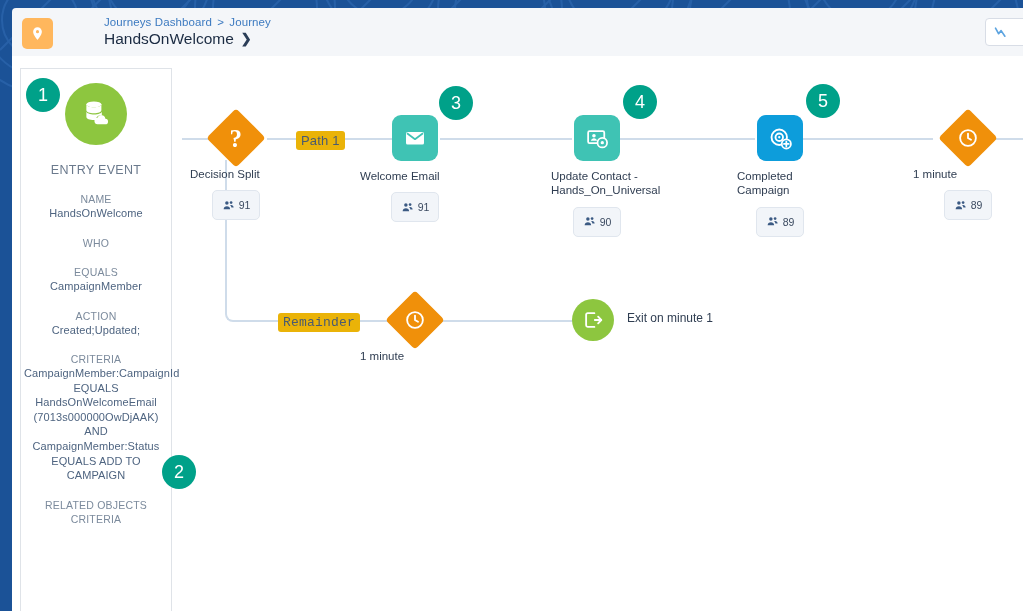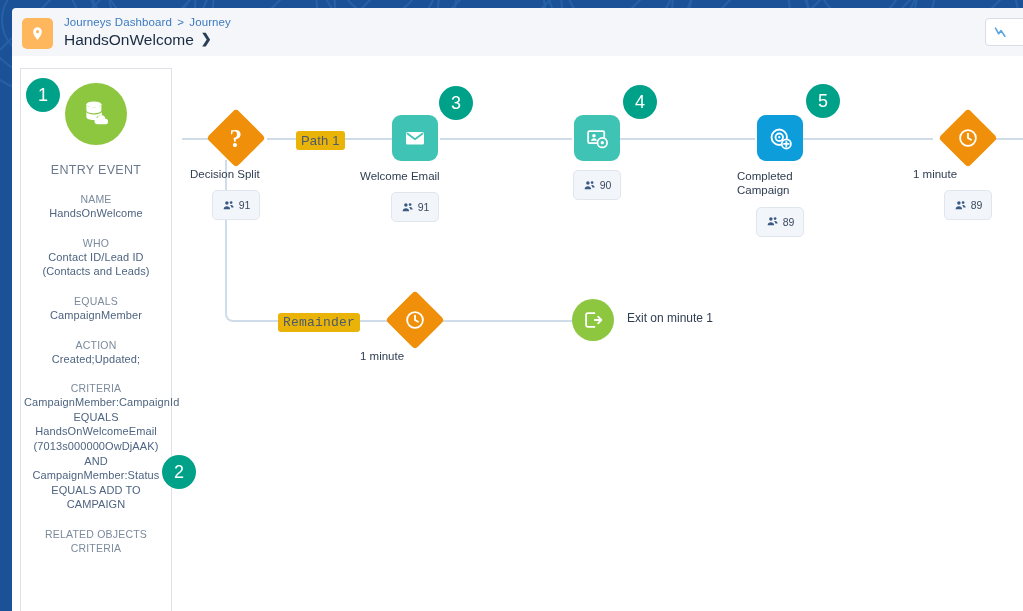--- a/index.html
+++ b/index.html
@@ -23,21 +23,21 @@
 
   
   #header {
     position: absolute; top: 8px; left: 12px;
     width: 1011px; height: 48px;
     background: #f4f6f9;
     border-radius: 4px 0 0 0;
     display: flex; align-items: center;
     z-index: 5;
   }
-  #header-left { display: flex; align-items: flex-end; padding-left: 10px; }
+  #header-left { display: flex; align-items: center; padding-left: 10px; gap: 40px; }
   .hdr-icon {
     width: 31px; height: 31px; border-radius: 5px;
     background: #ffb75d;
     display: flex; align-items: center; justify-content: center;
     margin-top: 2px; flex: 0 0 auto;
   }
   .hdr-text { margin-left: 11px; line-height: 1.15; }
   .crumb {
     font-size: 11.5px; color: #3c7ac0; letter-spacing: .1px;
   }
@@ -248,21 +248,20 @@
       </svg>
     </div>
     <div class="entry-title">ENTRY EVENT</div>
 
     <div class="ep-block">
       <div class="ep-label">NAME</div>
       <div class="ep-value">HandsOnWelcome</div>
     </div>
     <div class="ep-block">
       <div class="ep-label">WHO</div>
-      <div class="ep-value">Contact ID/Lead ID (Contacts and Leads)</div>
     </div>
     <div class="ep-block">
       <div class="ep-label">EQUALS</div>
       <div class="ep-value">CampaignMember</div>
     </div>
     <div class="ep-block">
       <div class="ep-label">ACTION</div>
       <div class="ep-value">Created;Updated;</div>
     </div>
     <div class="ep-block">
@@ -323,20 +322,21 @@
       <div class="sq-icon sq-teal">
         <svg width="25" height="25" viewBox="0 0 24 24">
           <rect x="3" y="5" width="15.5" height="11.5" rx="1.4" fill="none" stroke="#ffffff" stroke-width="1.7"></rect>
           <circle cx="8.6" cy="9.4" r="1.7" fill="#ffffff"></circle>
           <path d="M5.6 14.2c.4-1.6 1.6-2.5 3-2.5s2.6.9 3 2.5z" fill="#ffffff"></path>
           <circle cx="16.6" cy="16" r="4.6" fill="#3fc3b4" stroke="#ffffff" stroke-width="1.7"></circle>
           <circle cx="16.6" cy="16" r="1.6" fill="#ffffff"></circle>
         </svg>
       </div>
     </div>
+    <div class="node-label" style="width:92px;">Update Contact - Hands_On_Universal</div>
     <div class="count-pill">
       <svg width="13" height="13" viewBox="0 0 24 24" fill="#3b5a83">
         <circle cx="9" cy="7.5" r="3.2"></circle>
           <path d="M3 19c0-3.3 2.7-5.4 6-5.4s6 2.1 6 5.4z"></path>
         <circle cx="16.8" cy="6.6" r="2.5"></circle>
           <path d="M16.8 11.2c2.6 0 4.7 1.8 4.7 4.4h-4.2c-.2-1.8-1-3.3-2.2-4.2.5-.1 1.1-.2 1.7-.2z"></path>
       </svg>
       <span class="num">90</span>
     </div>
   </div>

